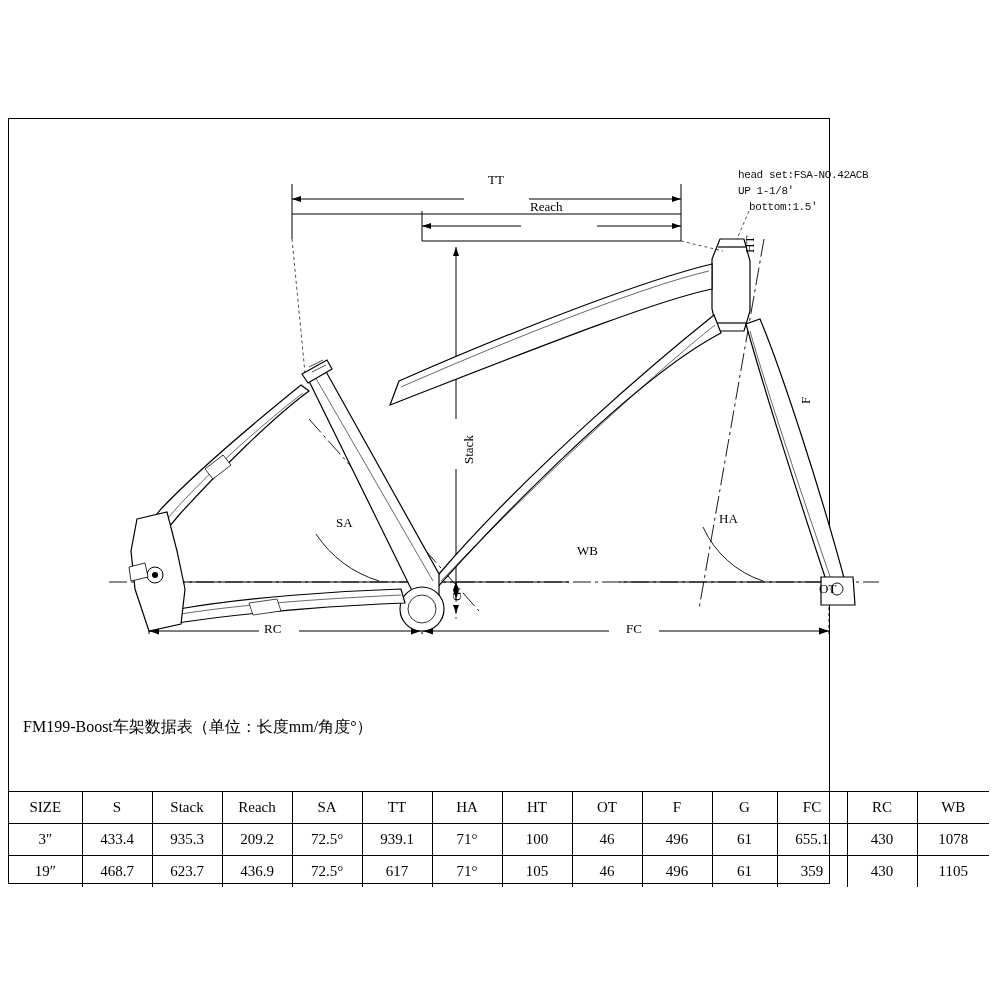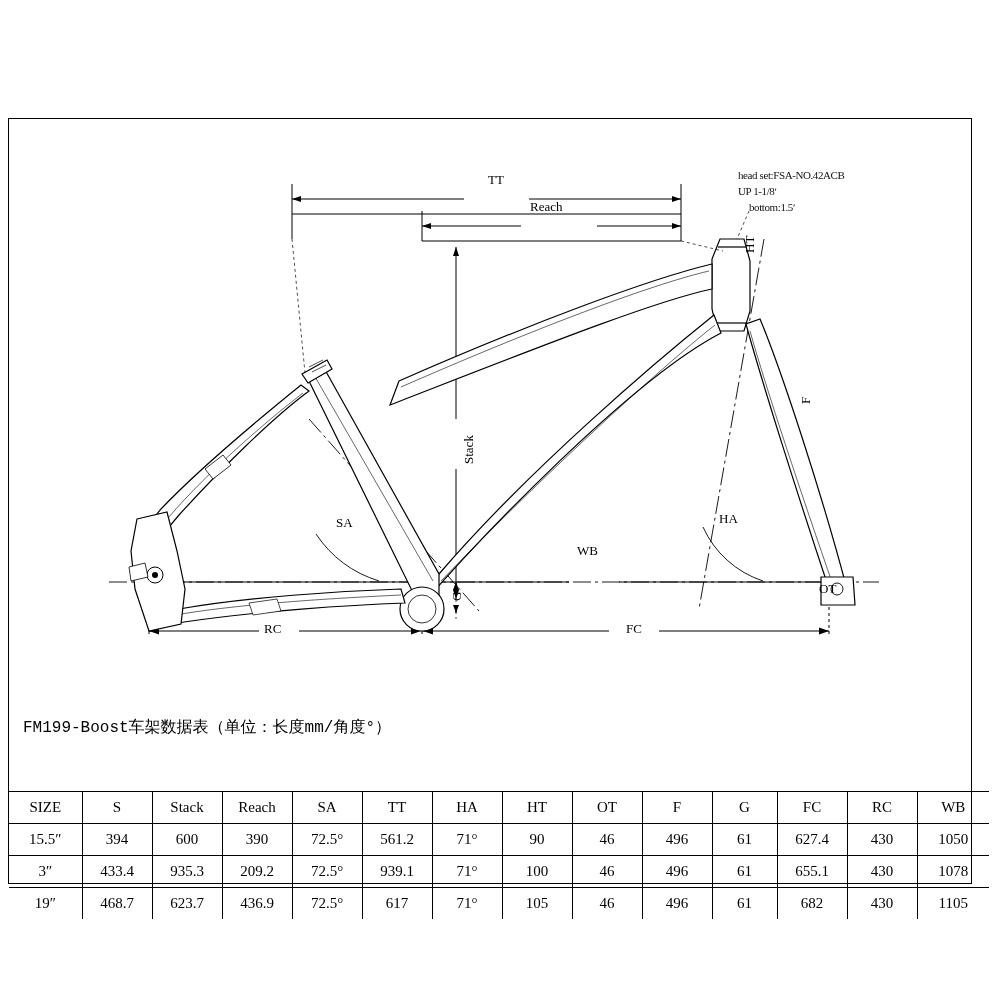--- a/index.html
+++ b/index.html
@@ -17,21 +17,21 @@
   .page {
     position: relative;
     width: 1000px;
     height: 1000px;
     background: #fff;
   }
   .sheet {
     position: absolute;
     left: 8px;
     top: 118px;
-    width: 964px;
+    width: 822px;
     height: 766px;
     border: 1px solid #000;
     box-sizing: border-box;
     background: #fff;
   }
   .drawing {
     position: absolute;
     left: 0;
     top: 0;
     width: 980px;
@@ -44,32 +44,32 @@
     font-size: 13px;
     color: #000;
     white-space: nowrap;
   }
   .lbl.vert {
     transform: rotate(-90deg);
     transform-origin: left top;
   }
   .mono-note {
     position: absolute;
-    font-family: Liberation Serif, serif;
+    font-family: Liberation Mono, monospace;
     font-size: 11px;
     letter-spacing: -0.4px;
     color: #111;
     white-space: nowrap;
   }
   
   .table-title {
     position: absolute;
     left: 14px;
     top: 598px;
-    font-family: Liberation Mono, monospace;
+    font-family: Liberation Serif, serif;
     font-size: 16px;
     color: #000;
     white-space: nowrap;
   }
   table.spec {
     position: absolute;
     left: 0px;
     top: 672px;
     width: 980px;
     border-collapse: collapse;
@@ -296,36 +296,20 @@
           <td>HT</td>
           <td>OT</td>
           <td>F</td>
           <td>G</td>
           <td>FC</td>
           <td>RC</td>
           <td>WB</td>
         </tr>
       </thead>
       <tbody>
-        <tr>
-          <td>15.5″</td>
-          <td>394</td>
-          <td>600</td>
-          <td>390</td>
-          <td>72.5°</td>
-          <td>561.2</td>
-          <td>71°</td>
-          <td>90</td>
-          <td>46</td>
-          <td>496</td>
-          <td>61</td>
-          <td>627.4</td>
-          <td>430</td>
-          <td>1050</td>
-        </tr>
         <tr>
           <td>3″</td>
           <td>433.4</td>
           <td>935.3</td>
           <td>209.2</td>
           <td>72.5°</td>
           <td>939.1</td>
           <td>71°</td>
           <td>100</td>
           <td>46</td>
@@ -340,21 +324,21 @@
           <td>468.7</td>
           <td>623.7</td>
           <td>436.9</td>
           <td>72.5°</td>
           <td>617</td>
           <td>71°</td>
           <td>105</td>
           <td>46</td>
           <td>496</td>
           <td>61</td>
-          <td>682</td>
+          <td>359</td>
           <td>430</td>
           <td>1105</td>
         </tr>
       </tbody>
     </table>
 
   </div>
 </div>
 
 </body></html>

